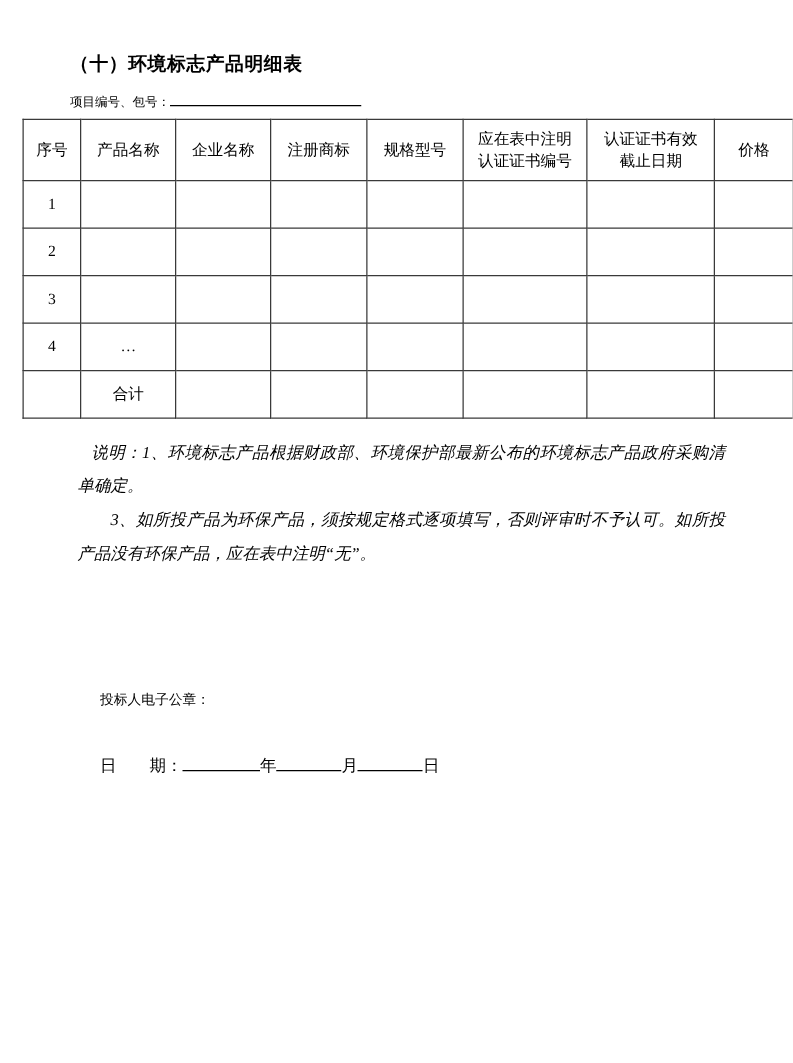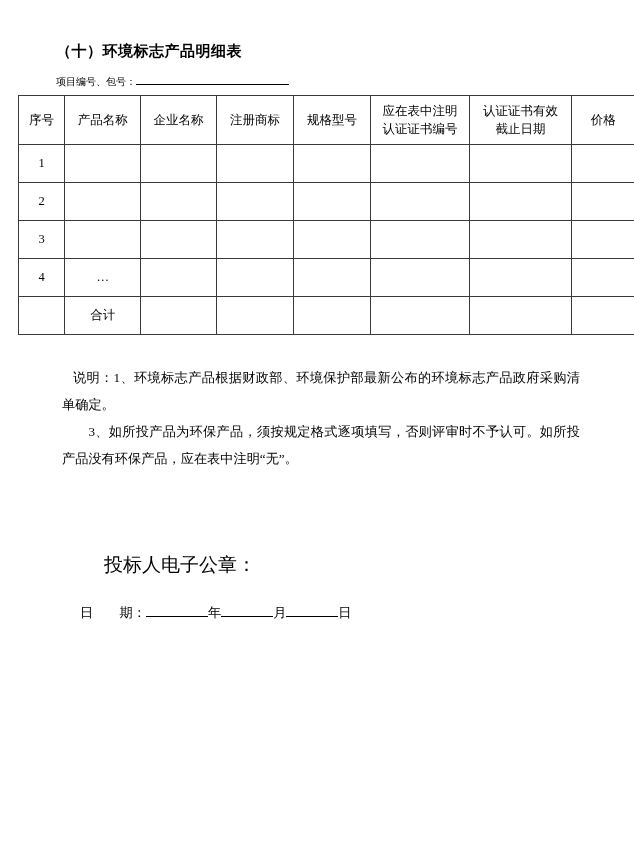--- a/index.html
+++ b/index.html
@@ -96,45 +96,45 @@
   .c4 { width: 65px; }
   .c5 { width: 85px; }
   .c6 { width: 88px; }
   .c7 { width: 52px; }
   .hdr2 { display: block; }
 
   
   .notes {
     position: absolute;
     left: 62px;
-    top: 364px;
+    top: 348px;
     width: 518px;
     font-size: 13.2px;
     line-height: 27px;
     text-align: justify;
     text-justify: inter-ideograph;
+    font-style: italic;
   }
   .notes p {
     margin: 0;
   }
   .notes p.ind {
     text-indent: 2em;
   }
   .notes p.first {
     text-indent: 11px;
   }
 
   
   .sig {
     position: absolute;
     left: 80px;
     top: 552px;
-    font-size: 19px;
-    white-space: nowrap;
-    margin-left: 24px;
+    font-size: 11px;
+    white-space: nowrap;
   }
   .dateline {
     position: absolute;
     left: 80px;
     top: 603px;
     font-size: 13.2px;
     white-space: nowrap;
   }
   .uline.d1 { width: 62px; }
   .uline.d2 { width: 52px; }

